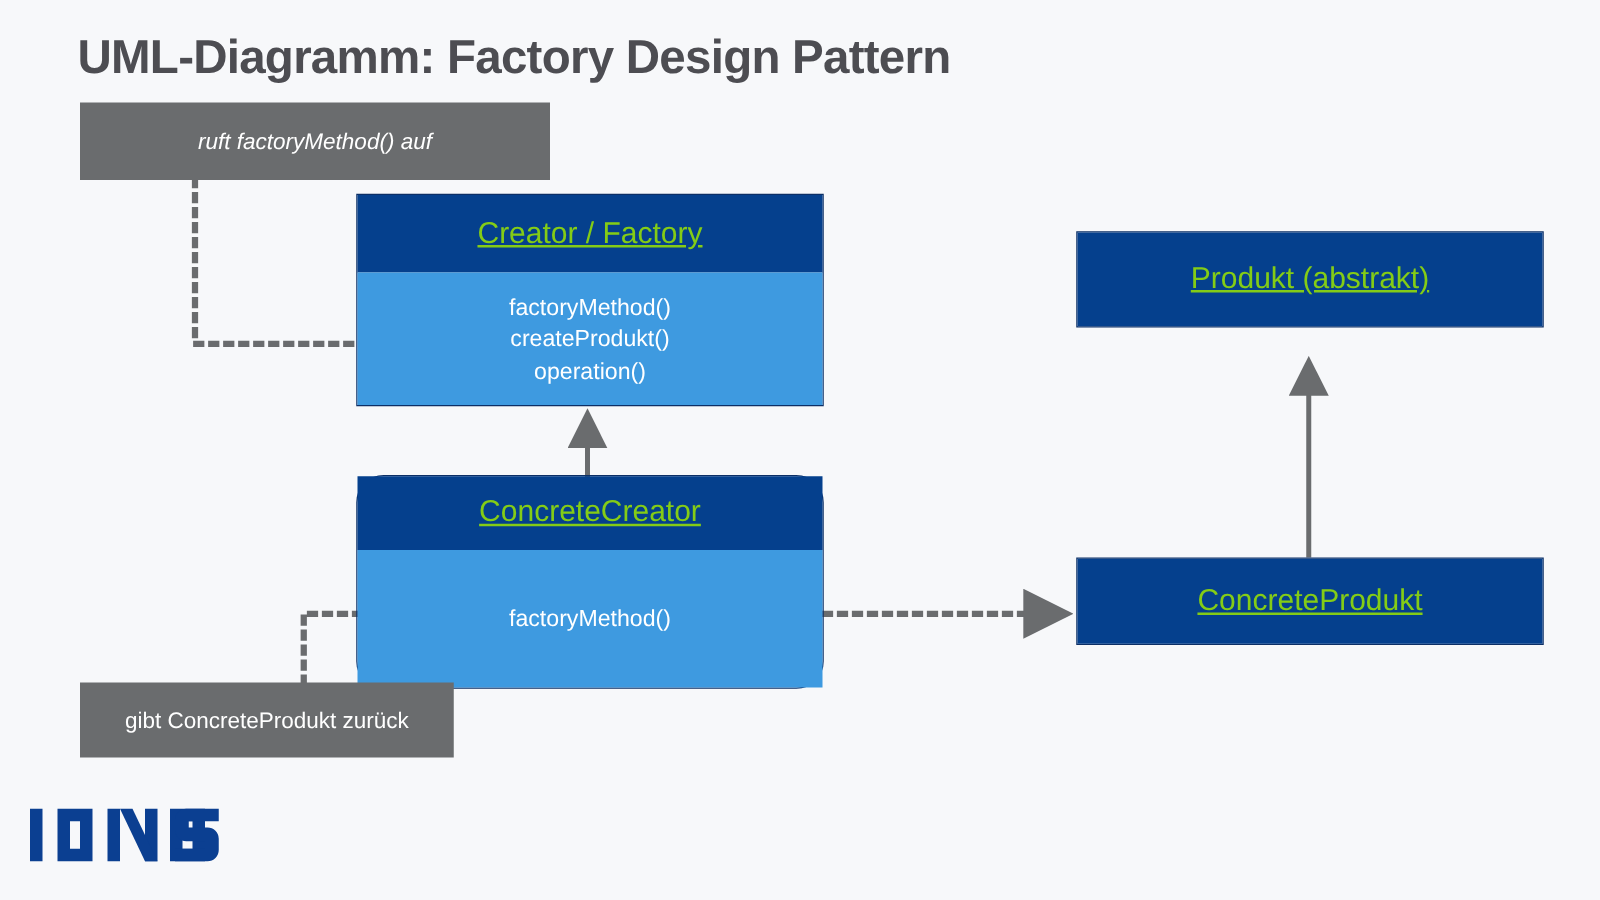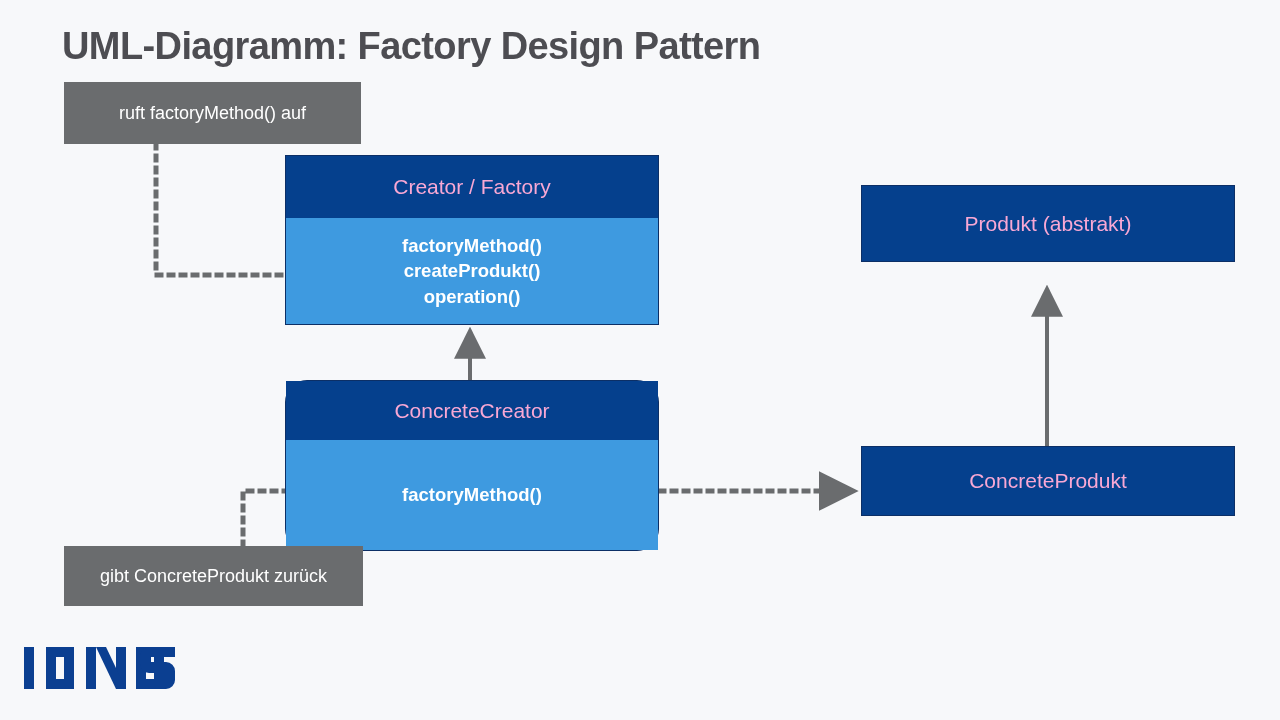--- a/index.html
+++ b/index.html
@@ -35,43 +35,43 @@
   
   .uml-box {
     position: absolute;
     box-sizing: border-box;
     border: 1px solid #0c2f66;
     display: flex;
     flex-direction: column;
   }
   .uml-header {
     background: #05408d;
-    color: #f9a8d4;
-    font-size: 21px;
+    color: #84cc16;
+    font-size: 24px;
     display: flex;
     align-items: center;
     justify-content: center;
     text-align: center;
     line-height: 1.2;
+    text-decoration: underline;
   }
   .uml-body {
     background: #3e9ae0;
     color: #ffffff;
     font-size: 18.5px;
     display: flex;
     flex-direction: column;
     align-items: center;
     justify-content: center;
     text-align: center;
     flex: 1;
     padding: 2px 0;
   }
   .uml-body .member {
     line-height: 1.38;
-    font-weight: bold;
   }
   
   .uml-box.simple .uml-header {
     flex: 1;
   }
   
   .note-box {
     position: absolute;
     box-sizing: border-box;
     background: #6a6c6e;
@@ -128,21 +128,21 @@
     <line x1="1047" y1="446" x2="1047" y2="290" stroke="#6a6c6e" stroke-width="4" marker-end="url(#arrow-solid)"></line>
   </g>
 
   <g>
     <line x1="660" y1="491" x2="852" y2="491" stroke="#6a6c6e" stroke-width="5" stroke-dasharray="4 8" stroke-linecap="square" marker-end="url(#arrow-dotted)"></line>
   </g>
 </svg>
 
 <div class="page-title">UML-Diagramm: Factory Design Pattern</div>
 
-<div class="note-box" style="left:64px; top:82px; width:297px; height:62px;">
+<div class="note-box" style="left:64px; top:82px; width:376px; height:62px;font-style:italic;">
   <span>ruft factoryMethod() auf</span>
 </div>
 
 <div class="uml-box" style="left:285px; top:155px; width:374px; height:170px;">
   <div class="uml-header" style="height:62px;">
     <span>Creator / Factory</span>
   </div>
   <div class="uml-body">
     <div class="member">factoryMethod()</div>
     <div class="member">createProdukt()</div>

